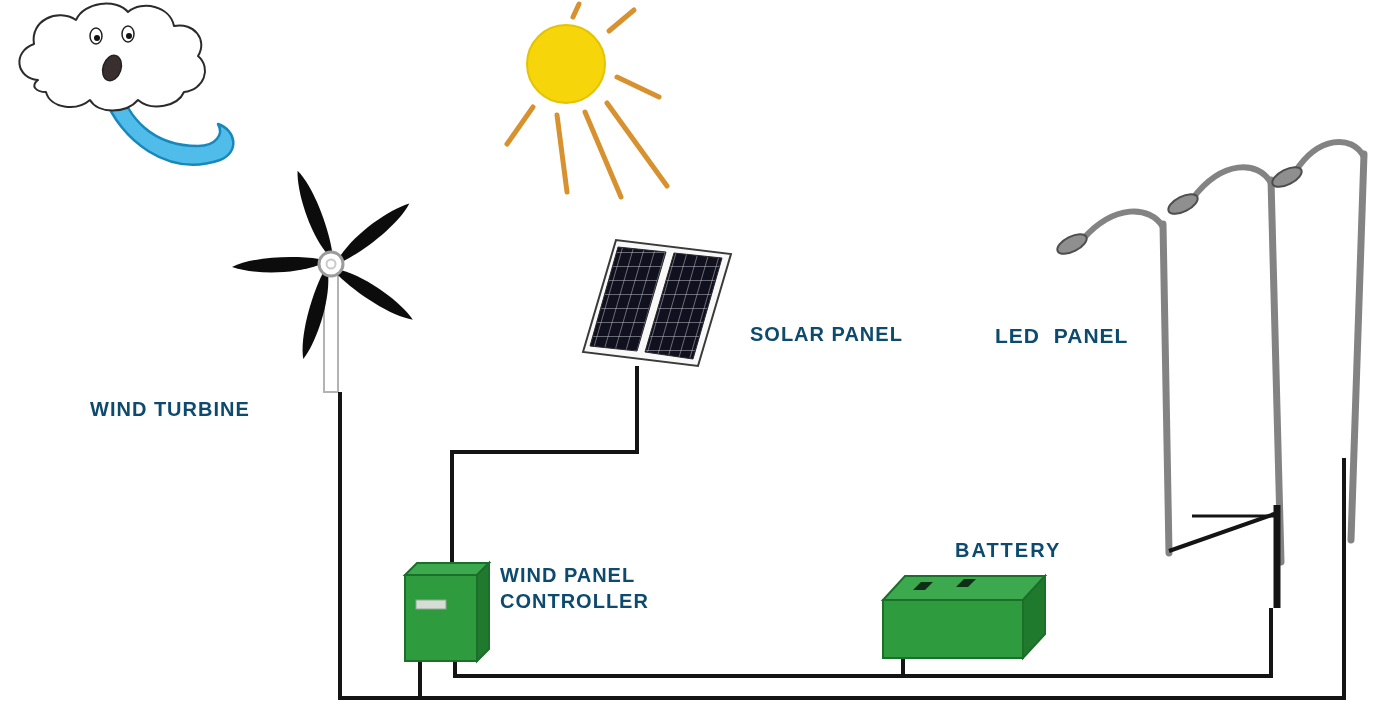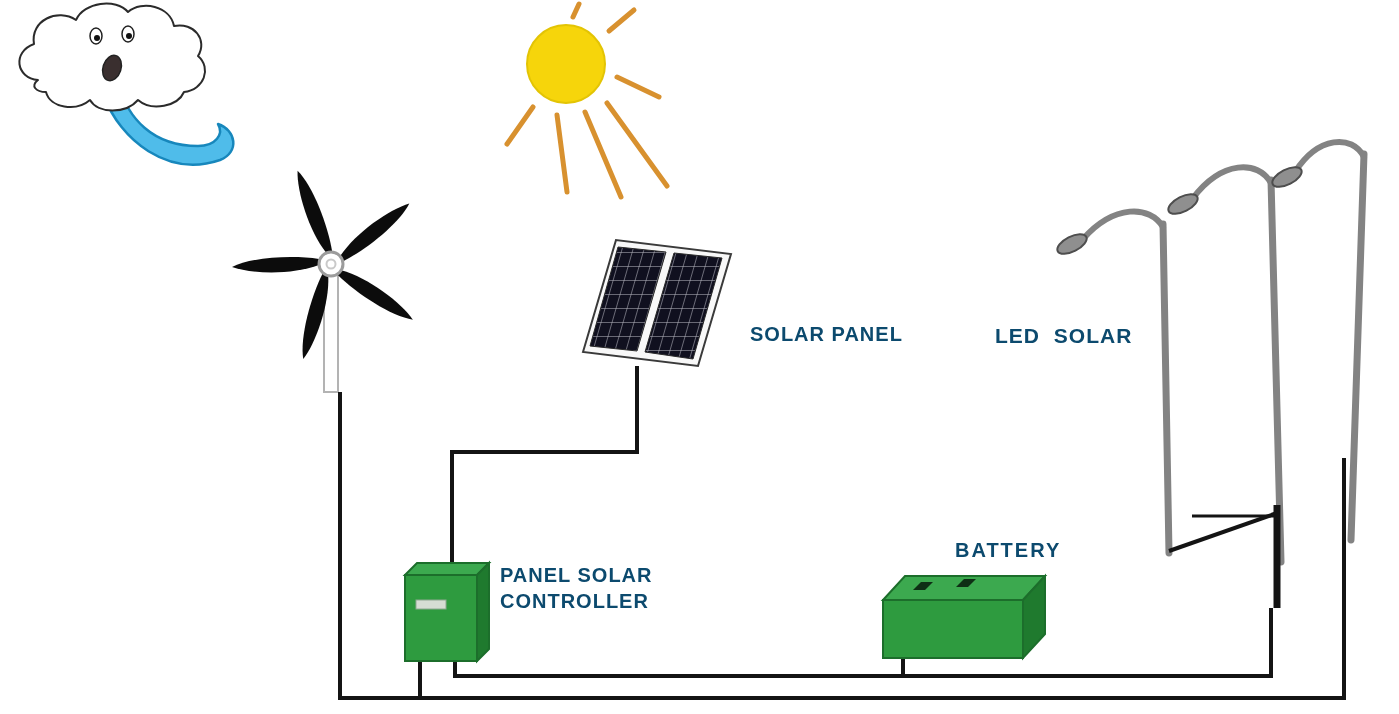--- a/index.html
+++ b/index.html
@@ -119,25 +119,26 @@
 
     <g>
       <path d="M883,600 L905,576 L1045,576 L1023,600 Z" fill="#3CA94F" stroke="#1C6E2B" stroke-width="2"></path>
       <path d="M1023,600 L1045,576 L1045,634 L1023,658 Z" fill="#1F7A2E" stroke="#1C6E2B" stroke-width="2"></path>
       <rect x="883" y="600" width="140" height="58" fill="#2E9B3F" stroke="#1C6E2B" stroke-width="2"></rect>
       <path d="M913,590 L921,582 L933,582 L925,590 Z" fill="#0e2f15"></path>
       <path d="M956,587 L964,579 L976,579 L968,587 Z" fill="#0e2f15"></path>
     </g>
   </svg>
 
+  <div class="label" style="left:90px;top:396px;">WIND TURBINE</div>
 
   <div class="label" style="left:750px;top:321px;">SOLAR PANEL</div>
 
-  <div class="label" id="led-label" style="left:995px;top:323px;">LED SOLAR</div>
+  <div class="label" id="led-label" style="left:995px;top:323px;">LED PANEL</div>
 
   <div class="label two-line" style="left:500px;top:562px;">
-    <span>PANEL SOLAR</span>
+    <span>WIND PANEL</span>
     <span>CONTROLLER</span>
   </div>
 
   <div class="label" id="battery-label" style="left:955px;top:537px;">BATTERY</div>
 
 </div>
 
 </body></html>

